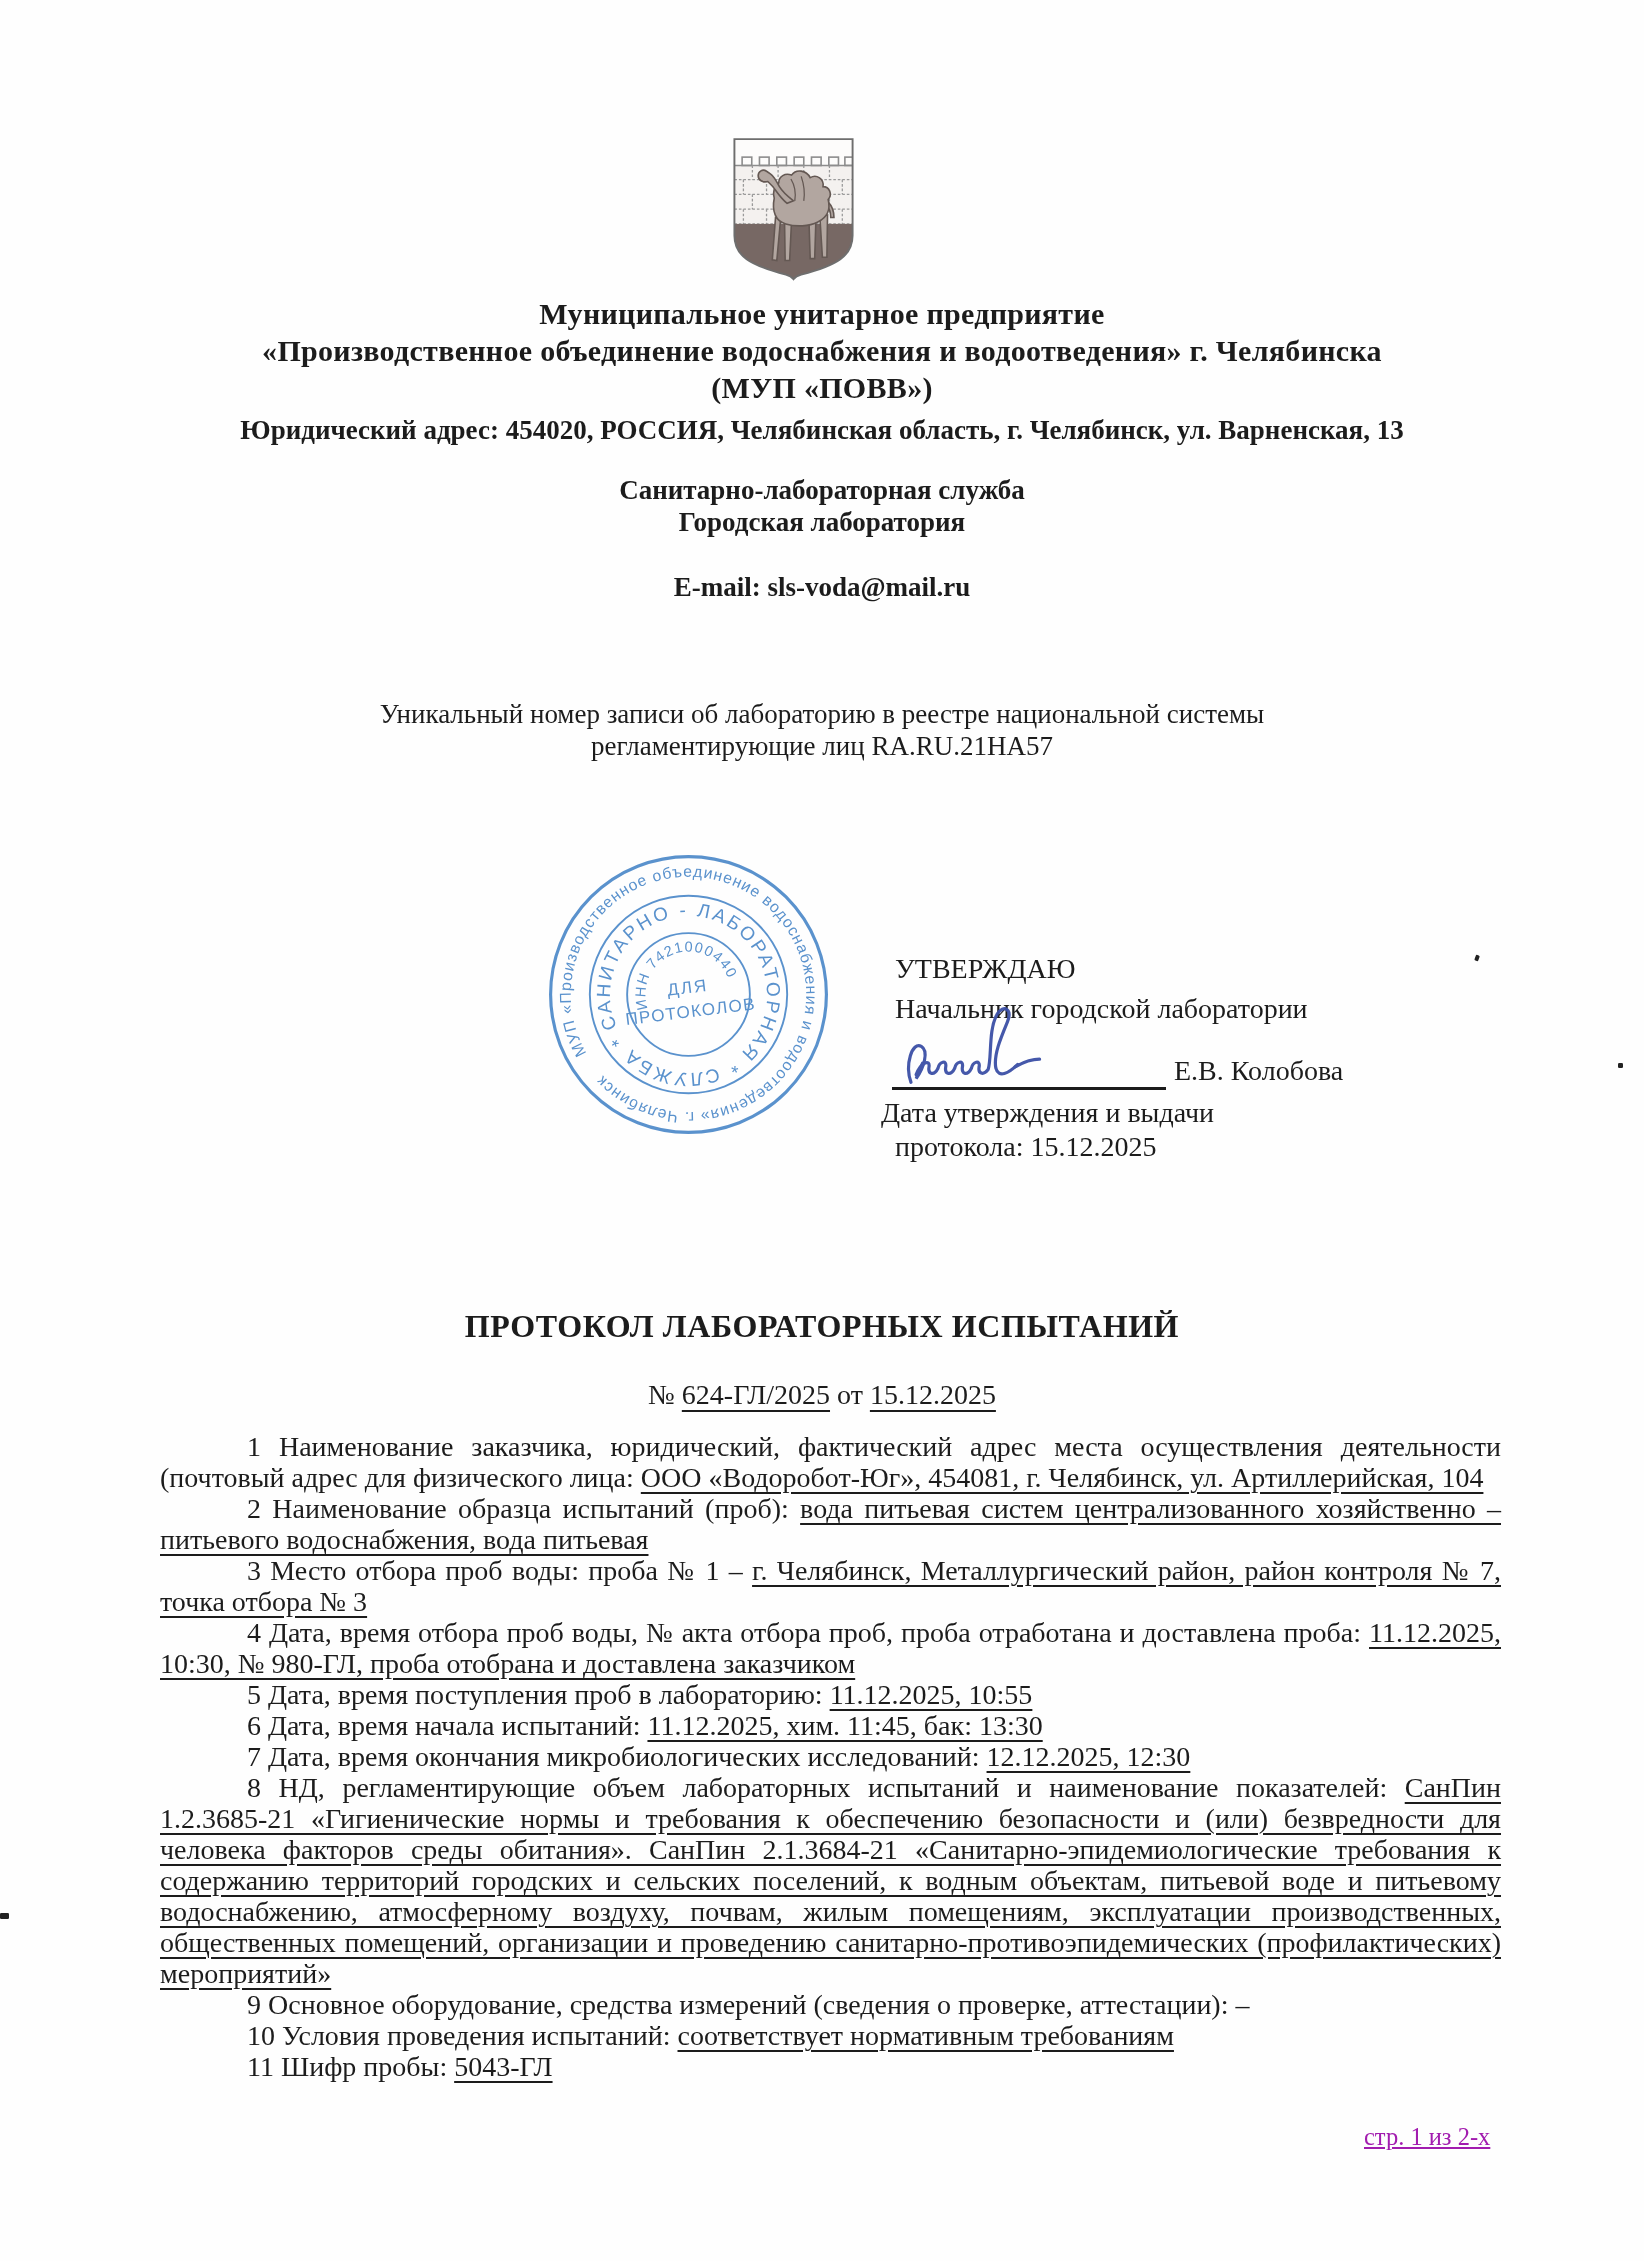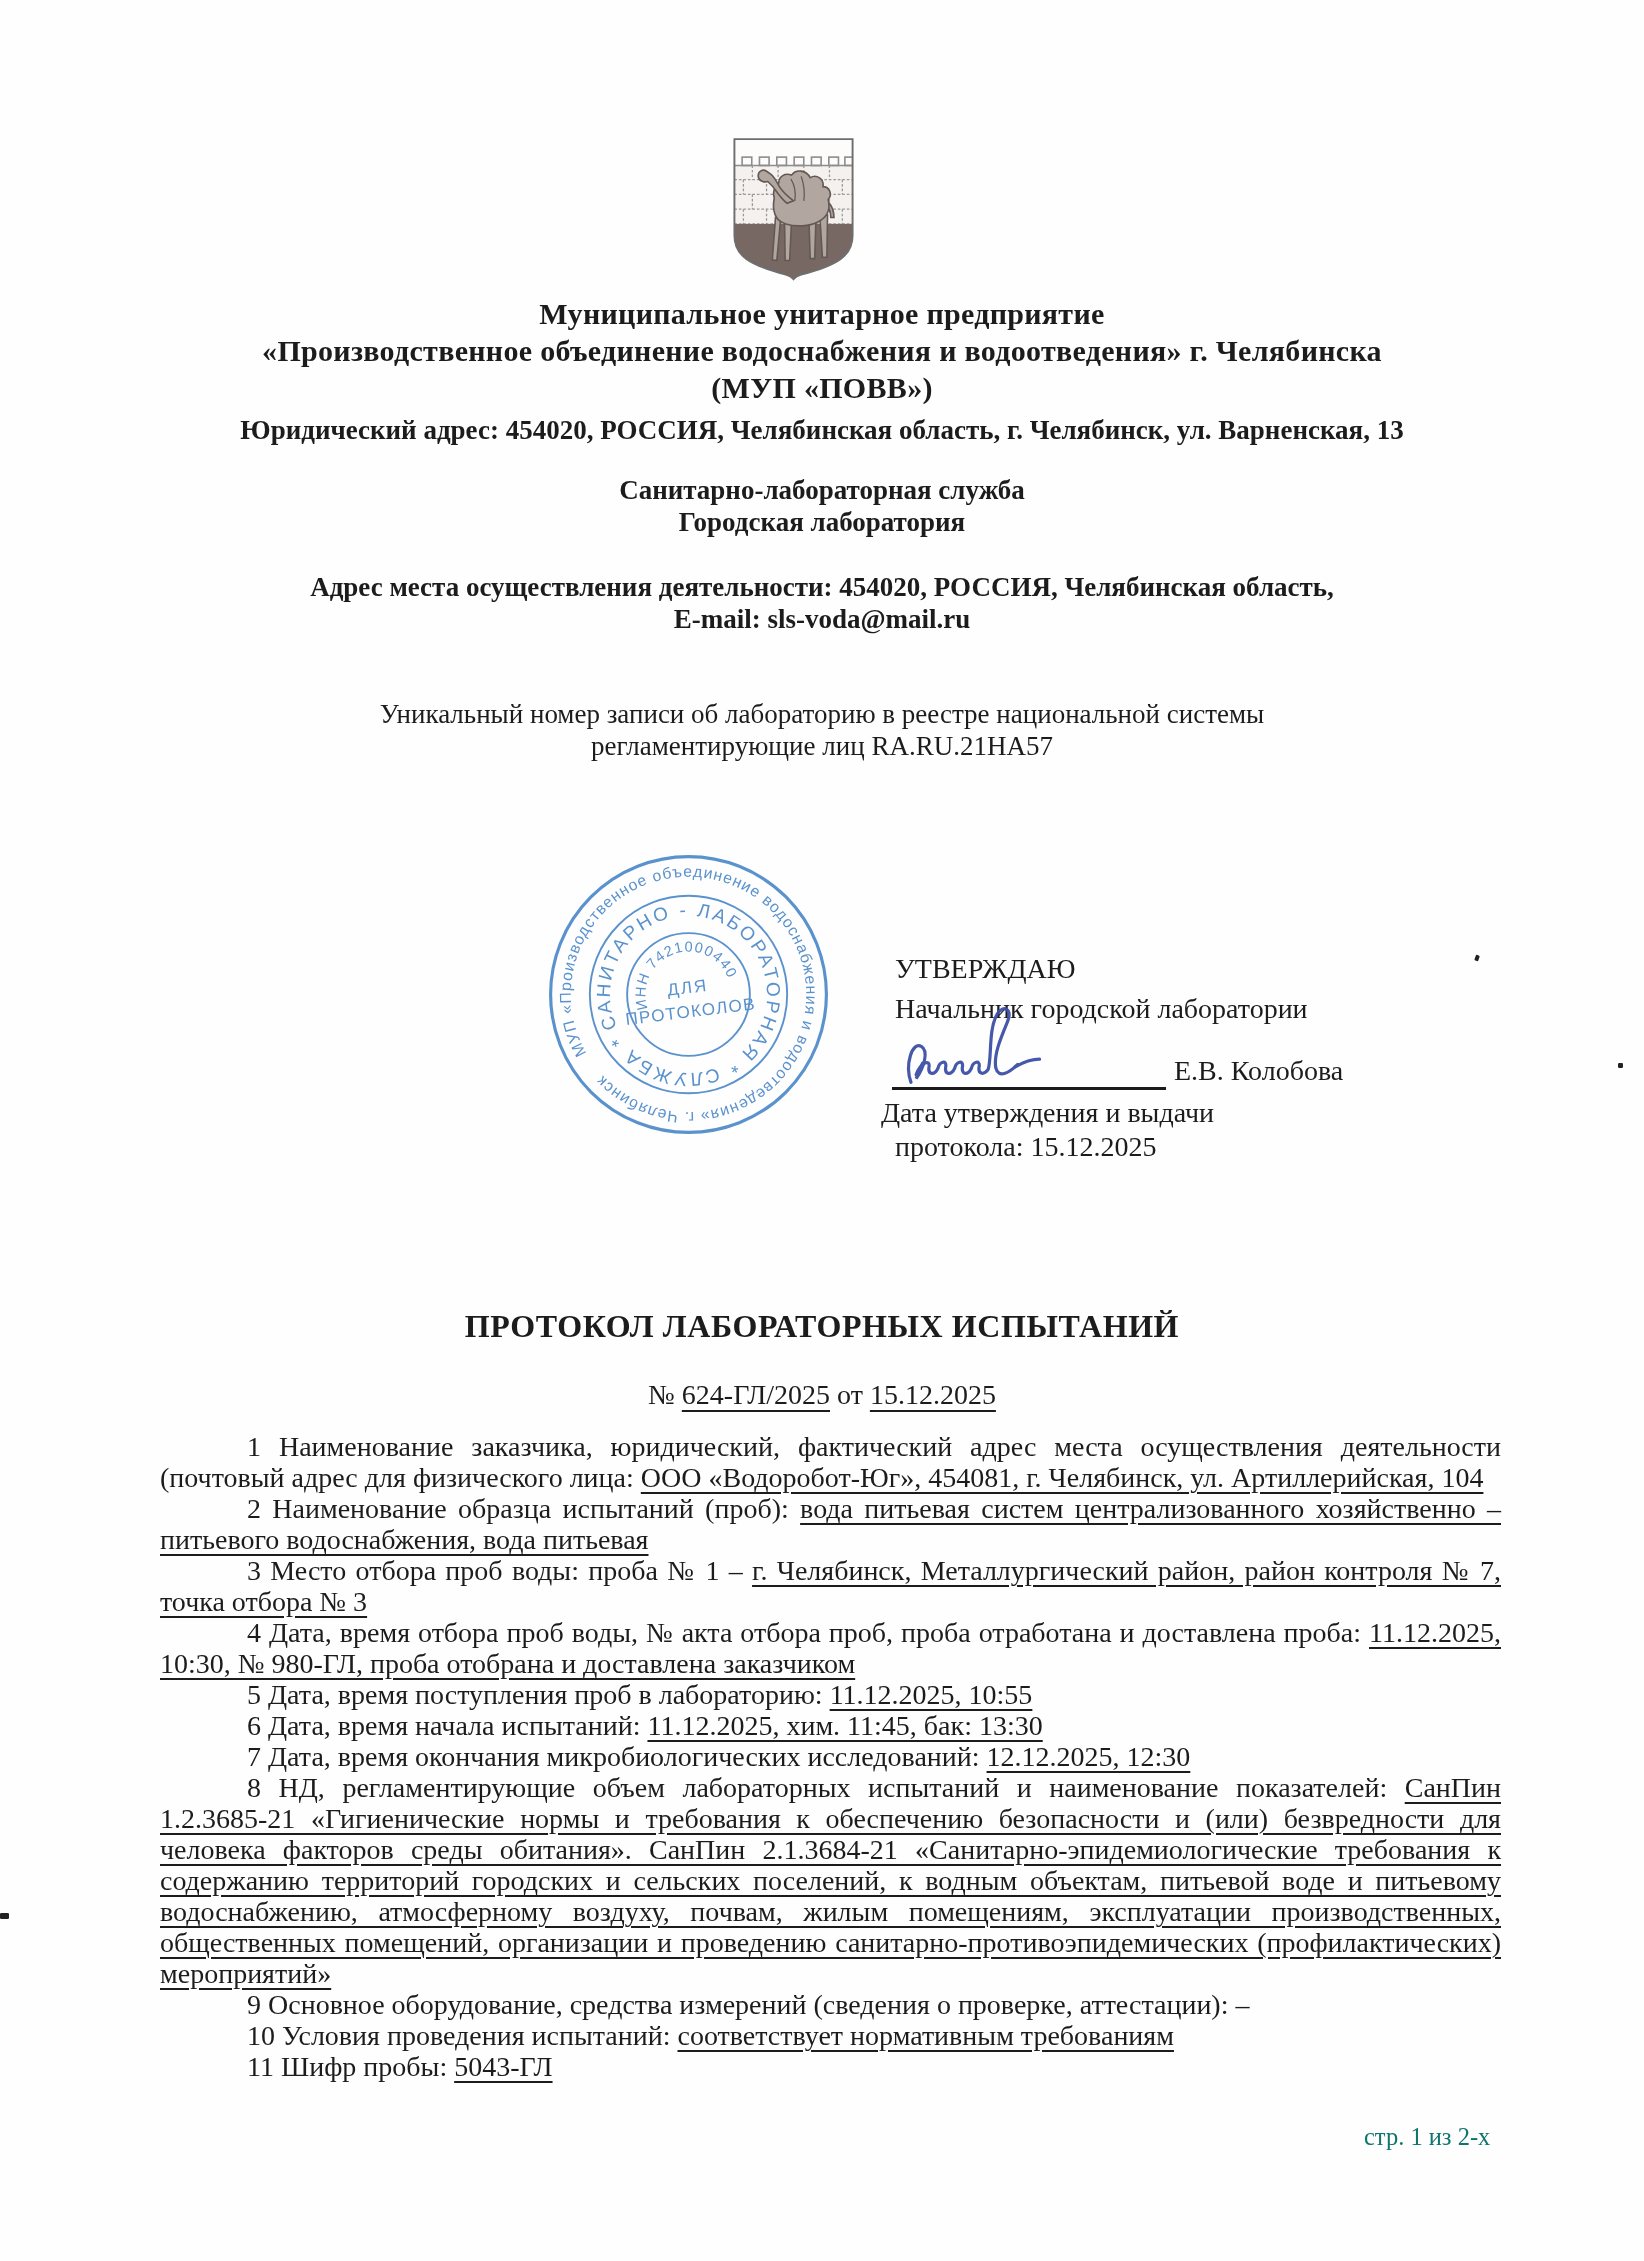--- a/index.html
+++ b/index.html
@@ -22,21 +22,21 @@
   .title{font-size:32px;letter-spacing:0.6px;}
   .num{font-size:28px;}
   .u{text-decoration:underline;text-decoration-thickness:1.9px;text-underline-offset:4.5px;}
   .u2{text-decoration:underline;text-decoration-thickness:1.9px;text-underline-offset:5.8px;}
   #bodytext{
     left:160px;top:1431px;width:1341px;
     font-size:28px;line-height:31px;
     text-align:justify;
   }
   #bodytext p{margin:0;text-indent:87px;}
-  .footer{font-size:24.5px;color:#0f766e;}
+  .footer{font-size:24.5px;color:#a21caf;text-decoration:underline;}
   .rule{background:#1b1b1b;height:2.6px;}
   .speck{background:#222;border-radius:1.3px;}
   .stampwrap{opacity:.92;}
 </style>
 </head>
 <body>
 
 <div id="page">
 
   <svg class="abs" style="left:729px;top:134px;" width="129" height="149" viewBox="0 0 200 232">
@@ -106,21 +106,20 @@
   </div>
 
   <div class="abs ctr b addr" style="top:414px;">Юридический адрес: 454020, РОССИЯ, Челябинская область, г. Челябинск, ул. Варненская, 13</div>
 
   <div class="abs ctr b addr" style="top:474px;">
     <div>Санитарно-лабораторная служба</div>
     <div>Городская лаборатория</div>
   </div>
 
   <div class="abs ctr b addr" style="top:571px;">
-    <div>Адрес места осуществления деятельности: 454020, РОССИЯ, Челябинская область,</div>
     <div>E-mail: sls-voda@mail.ru</div>
   </div>
 
   <div class="abs ctr acc" style="top:698px;">
     <div>Уникальный номер записи об лабораторию в реестре национальной системы</div>
     <div>регламентирующие лиц RA.RU.21НА57</div>
   </div>
 
   <svg class="abs stampwrap" style="left:543px;top:849px;" width="291" height="291" viewBox="0 0 460 460" font-family="Liberation Sans, DejaVu Sans, sans-serif" fill="#4d89c9">
     <defs>

